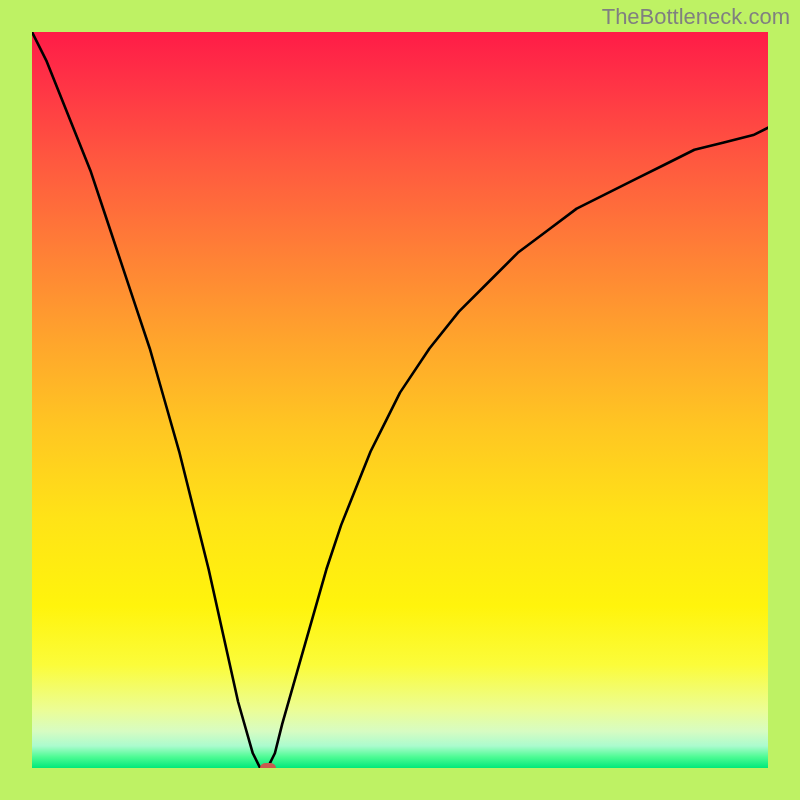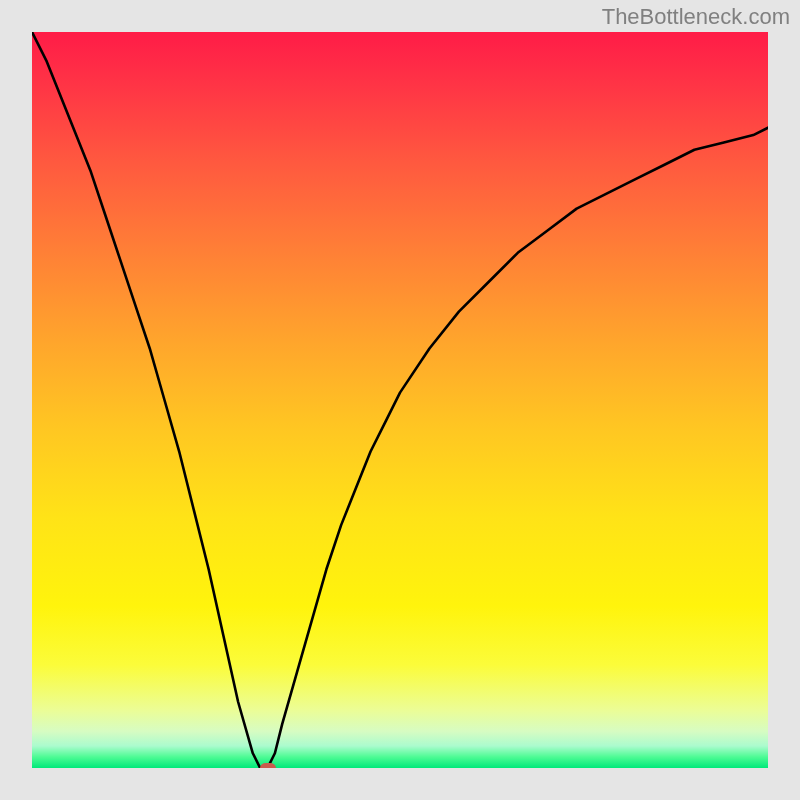--- a/index.html
+++ b/index.html
@@ -10,21 +10,21 @@
     background: #000000;
     overflow: hidden;
     font-family: Arial, Helvetica, sans-serif;
   }
   .frame {
     position: absolute;
     top: 0;
     left: 0;
     width: 800px;
     height: 800px;
-    background: #e5e5e5;
+    background: #bef264;
   }
   .plot-area {
     position: absolute;
     left: 32px;
     top: 32px;
     width: 736px;
     height: 736px;
     overflow: hidden;
   }
   .gradient-bg {

